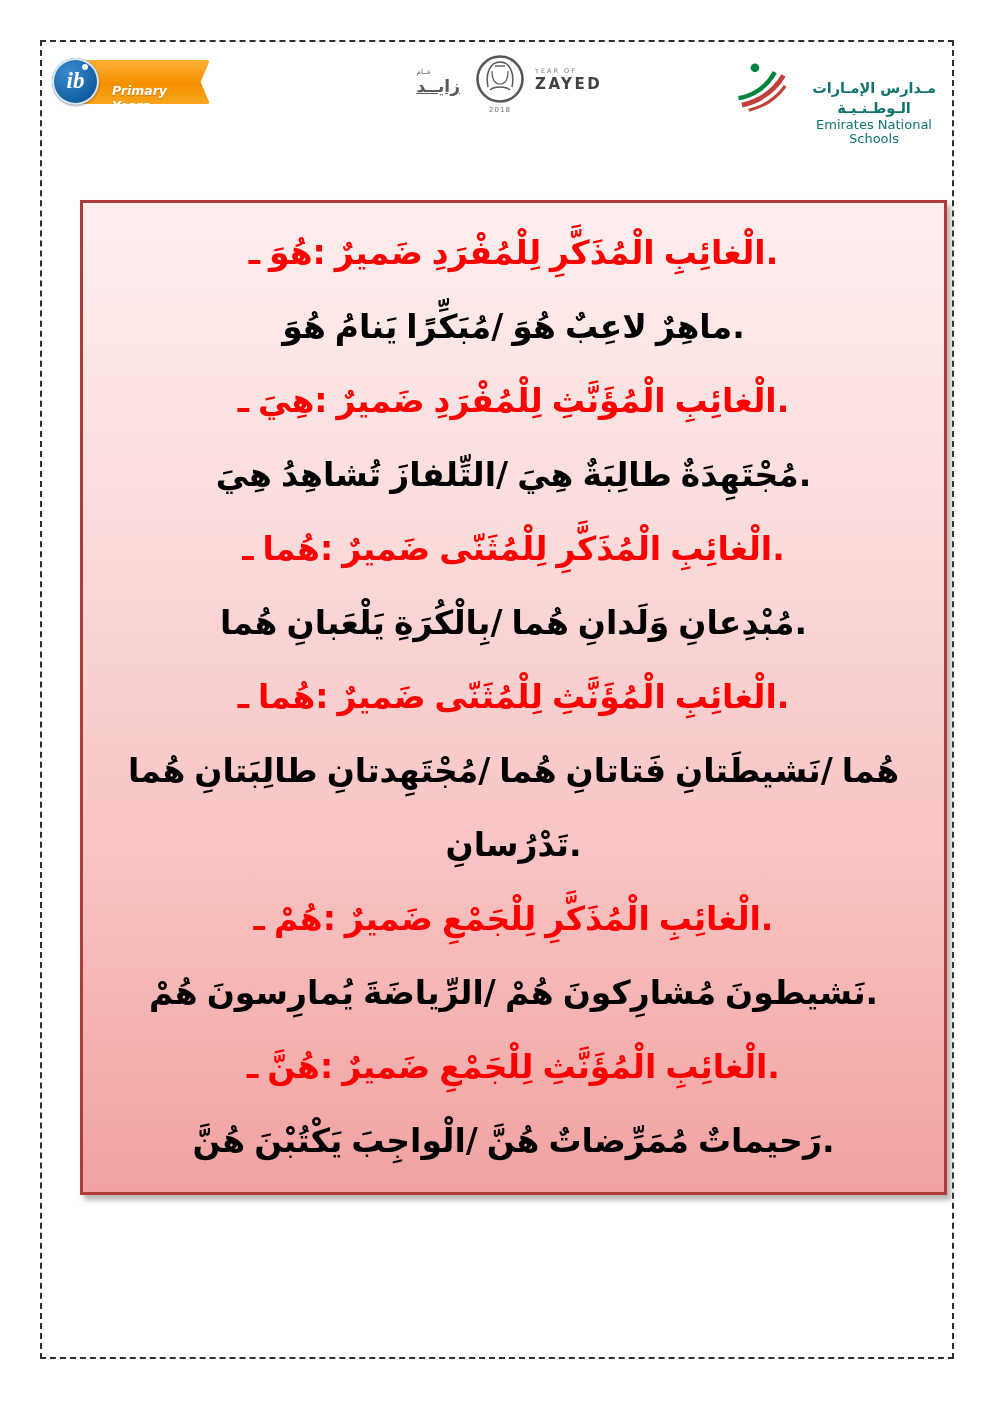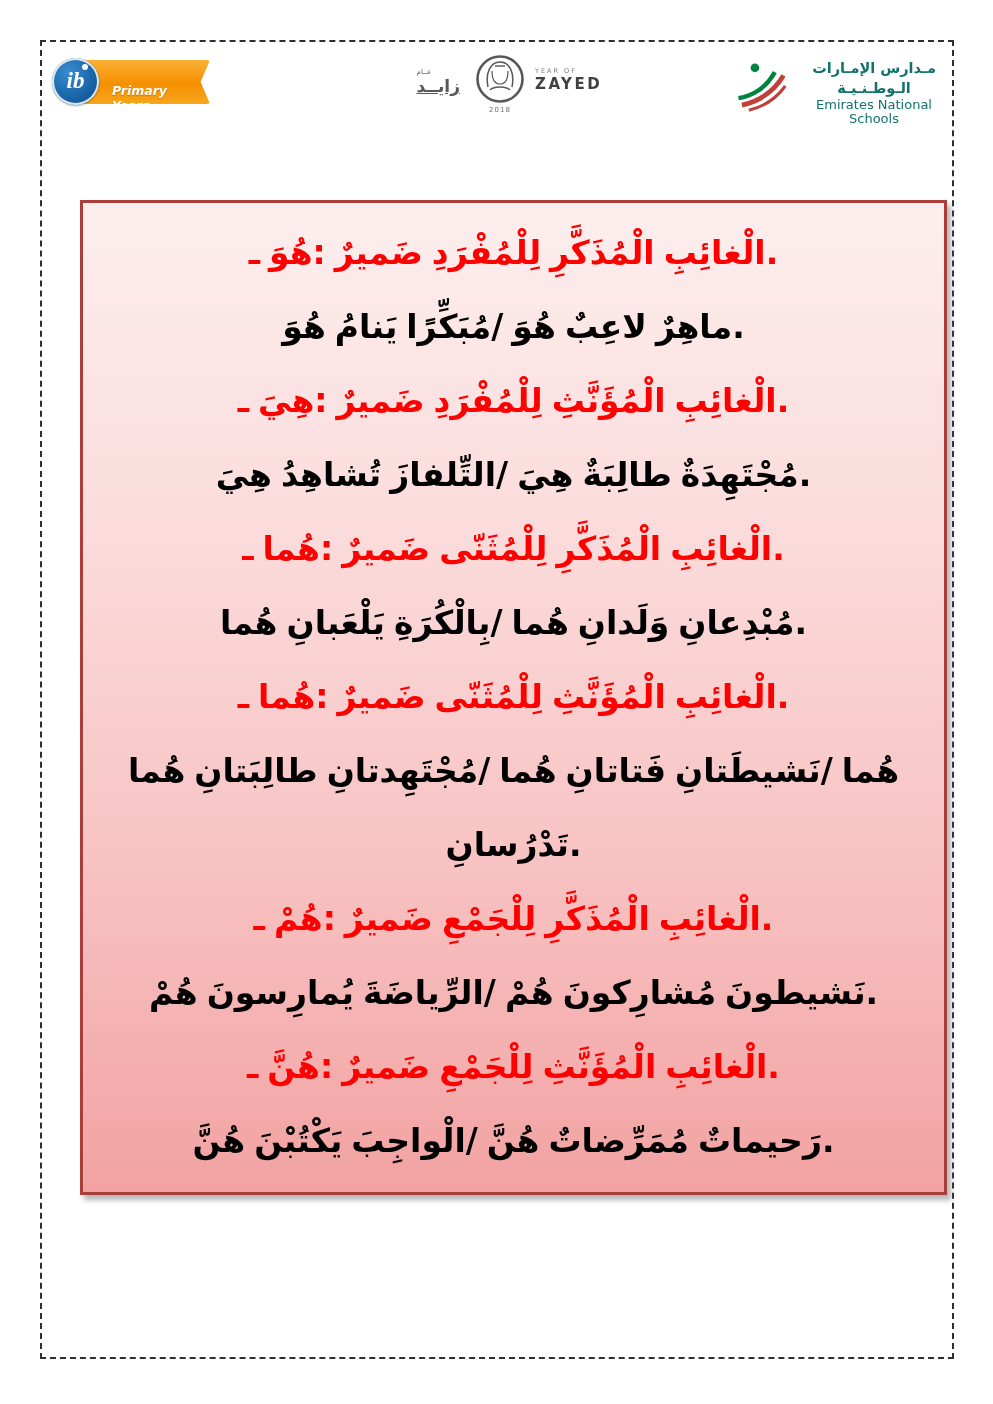--- a/index.html
+++ b/index.html
@@ -42,21 +42,21 @@
   .zayed-ar .big{font-size:17px;font-weight:bold;direction:rtl;text-decoration:underline;}
   .zayed-circle{position:absolute;left:62px;top:0;width:50px;height:50px;}
   .zayed-year{position:absolute;left:62px;top:52px;width:50px;text-align:center;font-size:7px;letter-spacing:1px;color:#6d6e71;}
   .zayed-en{position:absolute;left:122px;top:13px;}
   .zayed-en .small{font-size:6.5px;letter-spacing:2px;color:#808285;}
   .zayed-en .big{font-size:15px;font-weight:bold;letter-spacing:2.5px;color:#414042;}
 
   
   .ens-logo{position:absolute;left:732px;top:58px;width:222px;height:60px;}
   .ens-mark{position:absolute;left:0;top:2px;width:58px;height:52px;}
-  .ens-text{position:absolute;left:62px;top:0;width:160px;text-align:center;color:#11736e;}
+  .ens-text{position:absolute;left:62px;top:20px;width:160px;text-align:center;color:#11736e;}
   .ens-ar{font-size:14.5px;font-weight:bold;direction:rtl;line-height:20px;}
   .ens-en{font-size:13px;font-weight:normal;line-height:14px;}
 
   
   .pink-box{
     position:absolute;left:80px;top:200px;width:867px;height:995px;box-sizing:border-box;
     border:3px solid #aa3e3b;
     background:linear-gradient(180deg,#fdeeee 0%,#fbdcdc 32%,#f8c3c3 66%,#f2a2a2 100%);
     box-shadow:4px 5px 5px rgba(110,110,110,.5);
   }

